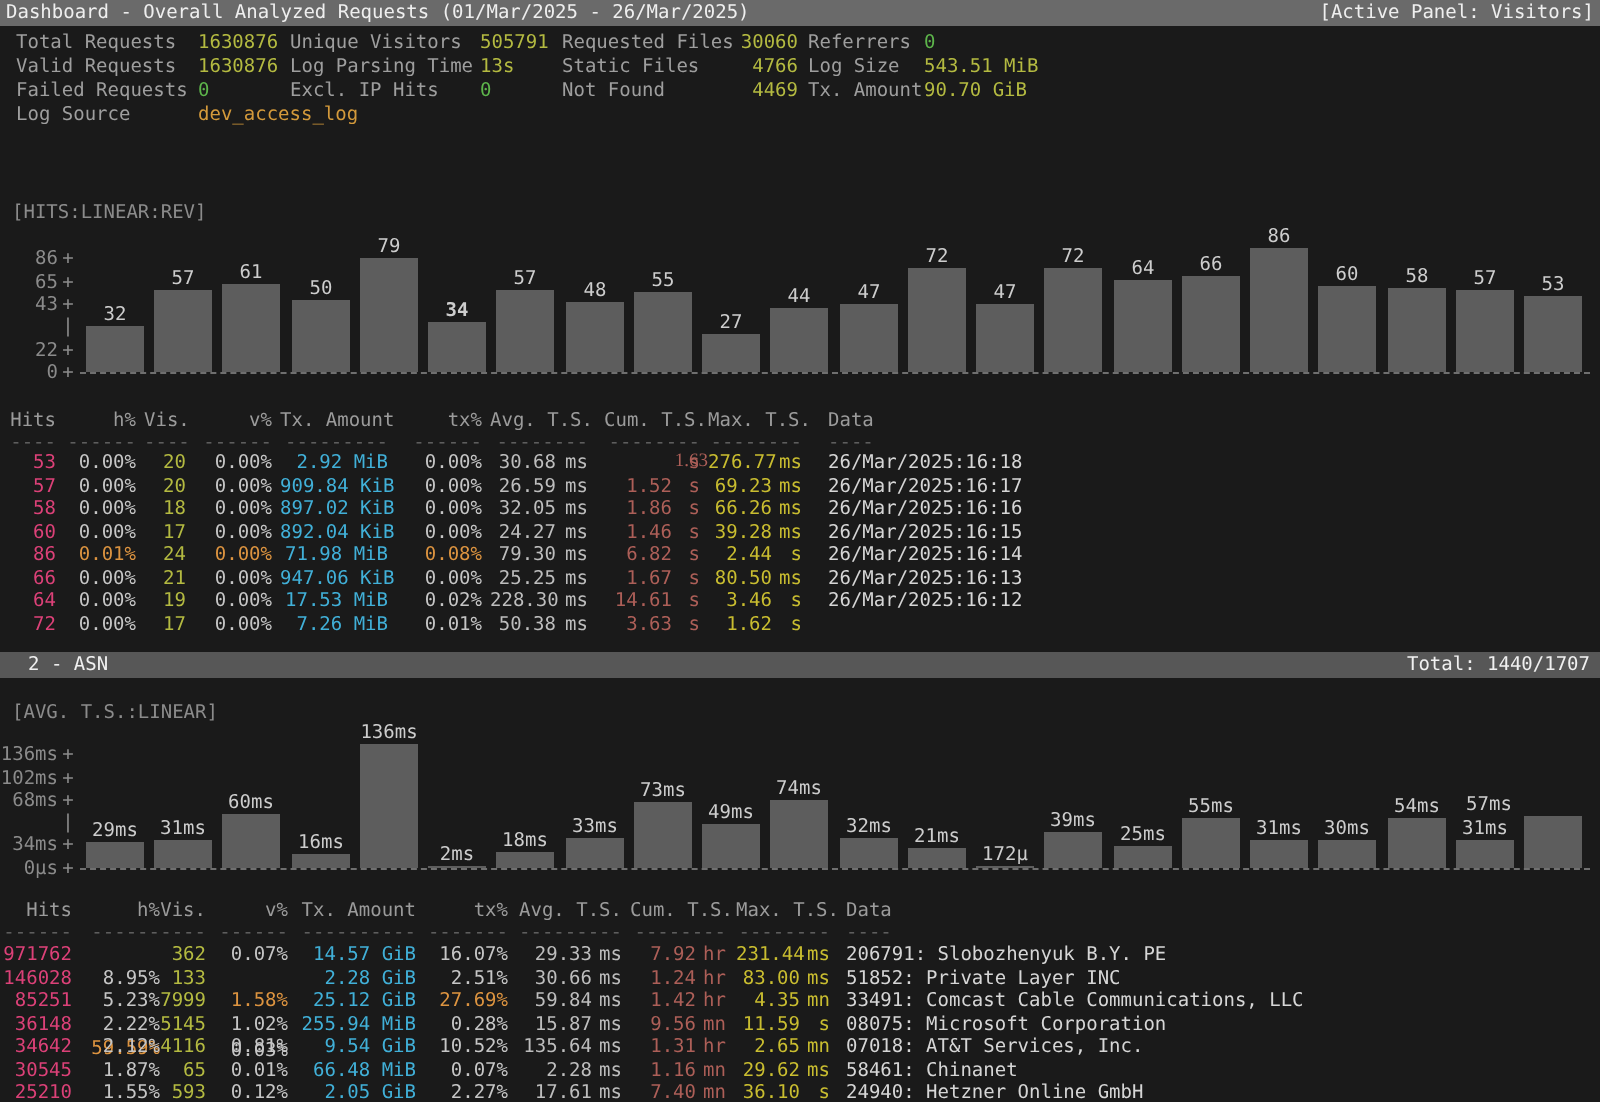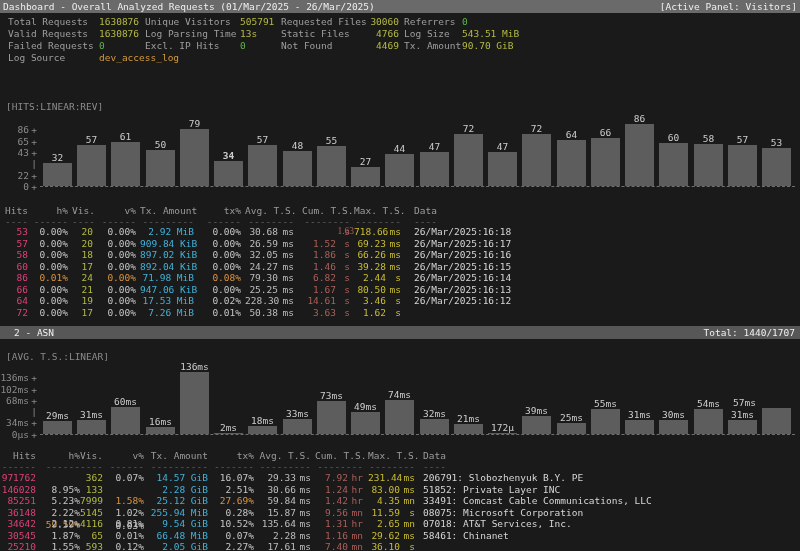--- a/index.html
+++ b/index.html
@@ -160,21 +160,21 @@
         <span class="abs c-hits r" style="left: 4px; top: 0px; width: 24px;">53</span>
         <span class="abs c-pct r" style="left: 32px; top: 0px; width: 36px;">0.00%</span>
         <span class="abs c-vis r" style="left: 72px; top: 0px; width: 21px;">20</span>
         <span class="abs c-pct r" style="left: 99px; top: 0px; width: 37px;">0.00%</span>
         <span class="abs c-tx r" style="left: 140px; top: 0px; width: 54px;">2.92 MiB</span>
         <span class="abs c-pct r" style="left: 204px; top: 0px; width: 37px;">0.00%</span>
         <span class="abs c-avg r" style="left: 245px; top: 0px; width: 33px;">30.68</span>
         <span class="abs c-avg r" style="left: 278px; top: 0px; width: 16px;">ms</span>
         <span class="abs c-cum r" style="left: 320px; top: 0px; width: 34px; font-family: Liberation Serif, serif;">1.63</span>
         <span class="abs c-cum r" style="left: 336px; top: 0px; width: 14px;">s</span>
-        <span class="abs c-max r" style="left: 354px; top: 0px; width: 32px;">718.66</span>
+        <span class="abs c-max r" style="left: 354px; top: 0px; width: 32px;">276.77</span>
         <span class="abs c-max r" style="left: 386px; top: 0px; width: 15px;">ms</span>
         <span class="abs c-data" style="left: 414px; top: 0px; width: 380px;">26/Mar/2025:16:18</span>
       </div>
       <div style="position: absolute; left: 0px; top: 238px; width: 800px; height: 11px; pointer-events: auto;">
         <span class="abs c-hits r" style="left: 4px; top: 0px; width: 24px;">57</span>
         <span class="abs c-pct r" style="left: 32px; top: 0px; width: 36px;">0.00%</span>
         <span class="abs c-vis r" style="left: 72px; top: 0px; width: 21px;">20</span>
         <span class="abs c-pct r" style="left: 99px; top: 0px; width: 37px;">0.00%</span>
         <span class="abs c-tx r" style="left: 140px; top: 0px; width: 54px;">909.84 KiB</span>
         <span class="abs c-pct r" style="left: 204px; top: 0px; width: 37px;">0.00%</span>
@@ -457,16 +457,17 @@
         <span class="abs c-vis r" style="left: 77px; top: 0px; width: 26px;">593</span>
         <span class="abs c-pct r" style="left: 107px; top: 0px; width: 37px;">0.12%</span>
         <span class="abs c-tx r" style="left: 148px; top: 0px; width: 60px;">2.05 GiB</span>
         <span class="abs c-pct r" style="left: 212px; top: 0px; width: 42px;">2.27%</span>
         <span class="abs c-avg r" style="left: 258px; top: 0px; width: 38px;">17.61</span>
         <span class="abs c-avg r" style="left: 296px; top: 0px; width: 15px;">ms</span>
         <span class="abs c-cum r" style="left: 315px; top: 0px; width: 33px;">7.40</span>
         <span class="abs c-cum r" style="left: 348px; top: 0px; width: 15px;">mn</span>
         <span class="abs c-max r" style="left: 368px; top: 0px; width: 32px;">36.10</span>
         <span class="abs c-max r" style="left: 400px; top: 0px; width: 15px;">s</span>
+        <span class="abs c-data" style="left: 423px; top: 0px; width: 372px;">24940: Hetzner Online GmbH</span>
       </div>
     </div>
 
 </div>
 
 </body></html>

